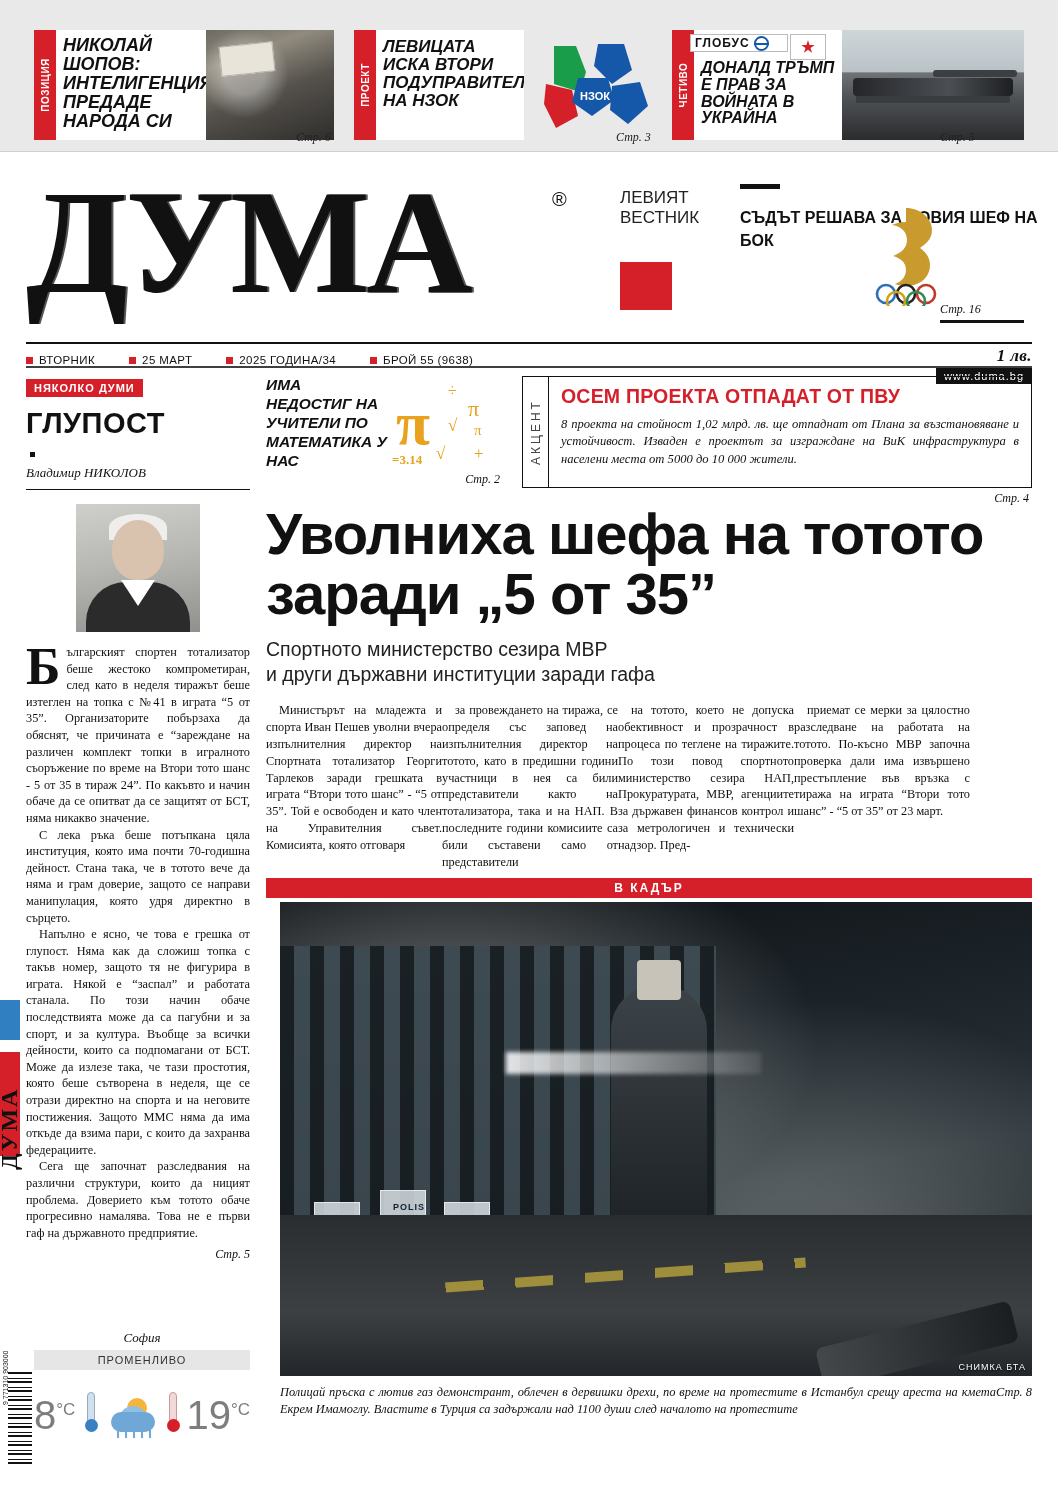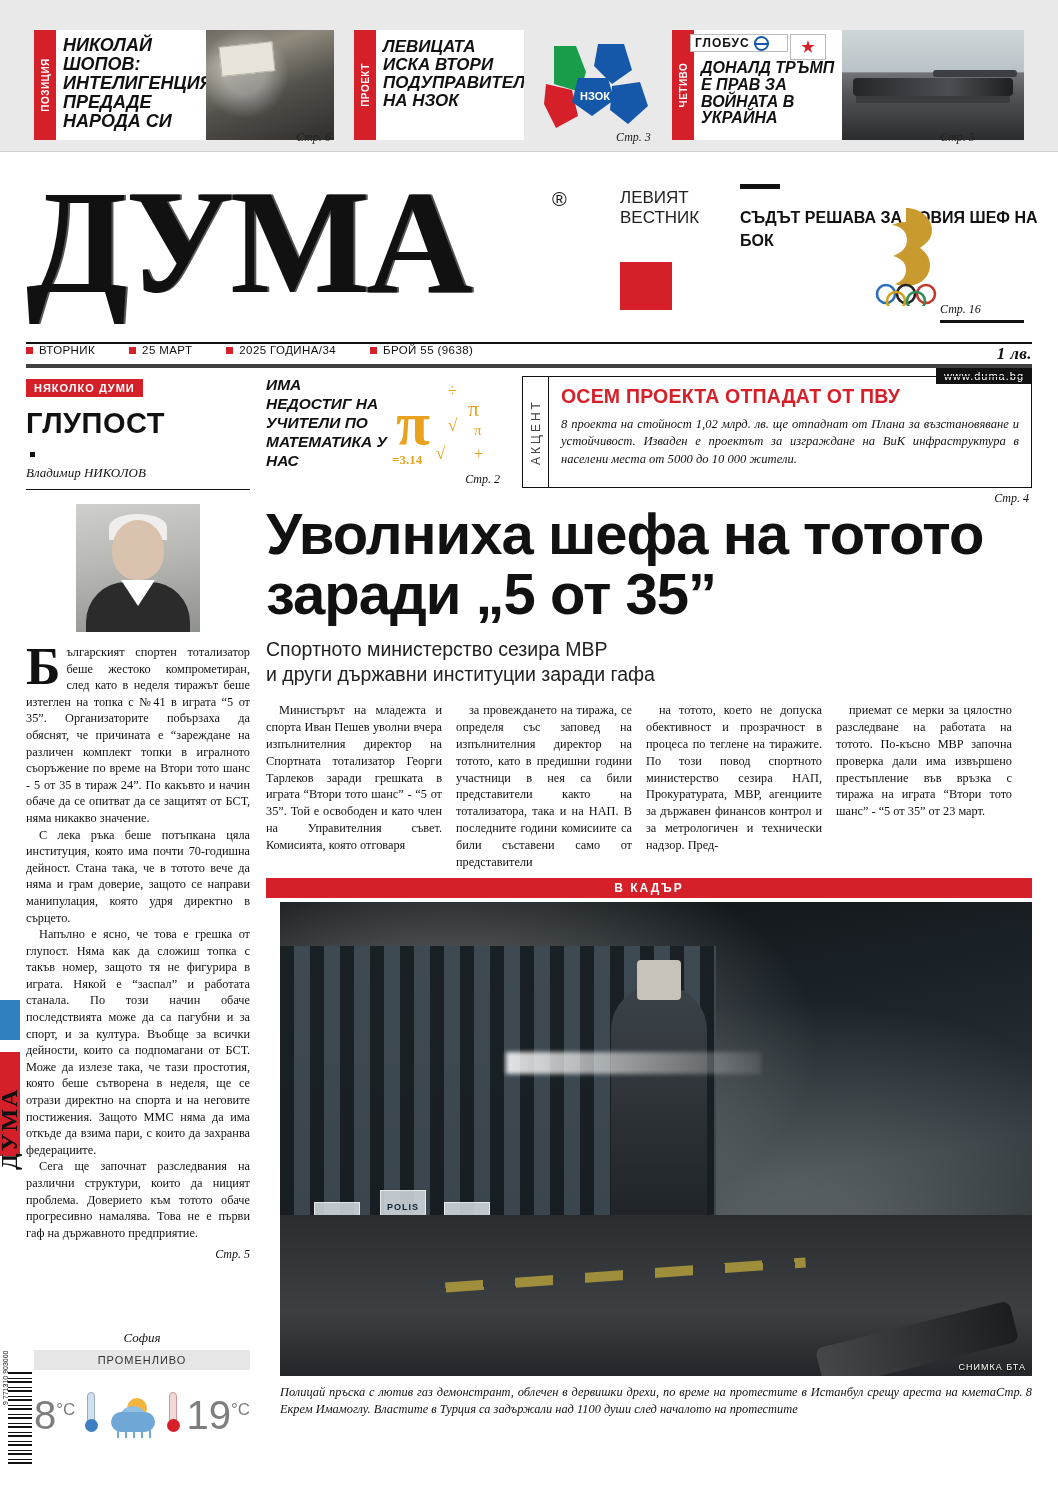--- a/index.html
+++ b/index.html
@@ -149,22 +149,22 @@
   }
   .redsq { position:absolute; left:620px; top:108px; width:52px; height:48px; background:#d5202a; }
   .bok {
     position:absolute; left:862px; top:48px; width:88px; height:104px;
   }
   .msthd-page16 { position:absolute; left:940px; top:148px; font-style:italic; font-size:12px; }
   .msthd-rule { position:absolute; left:940px; top:166px; width:84px; height:3px; background:#111; }
 
   .infoline {
     position:absolute; left:26px; top:188px; width:1006px; height:26px;
-    border-top:2px solid #111; border-bottom:4px solid #404040;
-    display:flex; align-items:flex-start;
+    border-top:2px solid #111; border-bottom:2px solid #404040;
+    display:flex; align-items:flex-end;
     font-family:"Liberation Sans", sans-serif; font-size:11.5px; letter-spacing:.4px;
   }
   .infoline .it { display:flex; align-items:center; margin-right:34px; }
   .infoline .sq { width:7px; height:7px; background:#d5202a; margin-right:6px; }
   .infoline .price {
     margin-left:auto; margin-right:0;
     font-family:"Liberation Serif", serif; font-size:17px; font-weight:bold; font-style:italic;
   }
   .siteurl {
     position:absolute; right:26px; top:214px;
@@ -310,21 +310,21 @@
   .main { position:absolute; left:266px; top:504px; width:766px; }
   .main h1 {
     margin:0; font-family:"Liberation Sans", sans-serif; font-weight:bold;
     font-size:58px; line-height:1.03; letter-spacing:-1px;
   }
   .main .sub {
     margin-top:14px; font-family:"Liberation Sans", sans-serif; font-size:19.5px;
     line-height:1.25; color:#222;
   }
   .main .cols {
-    margin-top:16px; display:flex; gap:14px;
+    margin-top:16px; display:flex; 
     font-size:12.3px; line-height:1.37; text-align:justify;
   }
   .main .cols .c { width:176px; }
   .main .cols .c p { margin:0; text-indent:13px; }
   .main .pg { text-align:right; font-style:italic; font-size:12px; margin-top:4px; }
 
   
   .kadar-bar {
     position:absolute; left:266px; top:878px; width:766px; height:20px;
     background:#d5202a; color:#fff; font-family:"Liberation Sans", sans-serif;
@@ -345,21 +345,21 @@
   .kp-police {
     position:absolute; left:0; top:44px; width:58%; height:66%;
     background:
       repeating-linear-gradient(90deg, rgba(24,30,34,.95) 0 14px, rgba(62,74,82,.9) 14px 30px),
       linear-gradient(to bottom, rgba(60,72,80,.9), rgba(16,20,22,1));
   }
   .kp-shield {
     position:absolute; width:46px; height:34px; background:rgba(215,222,228,.85);
     border:1px solid rgba(255,255,255,.6);
     font-family:"Liberation Sans", sans-serif; font-size:9px; font-weight:bold;
-    color:#123; display:flex; align-items:center; justify-content:center; letter-spacing:1px;
+    color:#123; display:flex; align-items:center; justify-content:flex-end; letter-spacing:1px;
   }
   .kp-person {
     position:absolute; left:44%; top:84px; width:96px; height:330px;
     background:linear-gradient(to bottom,#3c4348,#23282c 60%,#171a1d);
     border-radius:44px 44px 8px 8px;
   }
   .kp-person:before{
     content:""; position:absolute; left:26px; top:-26px; width:44px; height:40px;
     background:#c8c3b8; border-radius:4px;
   }

